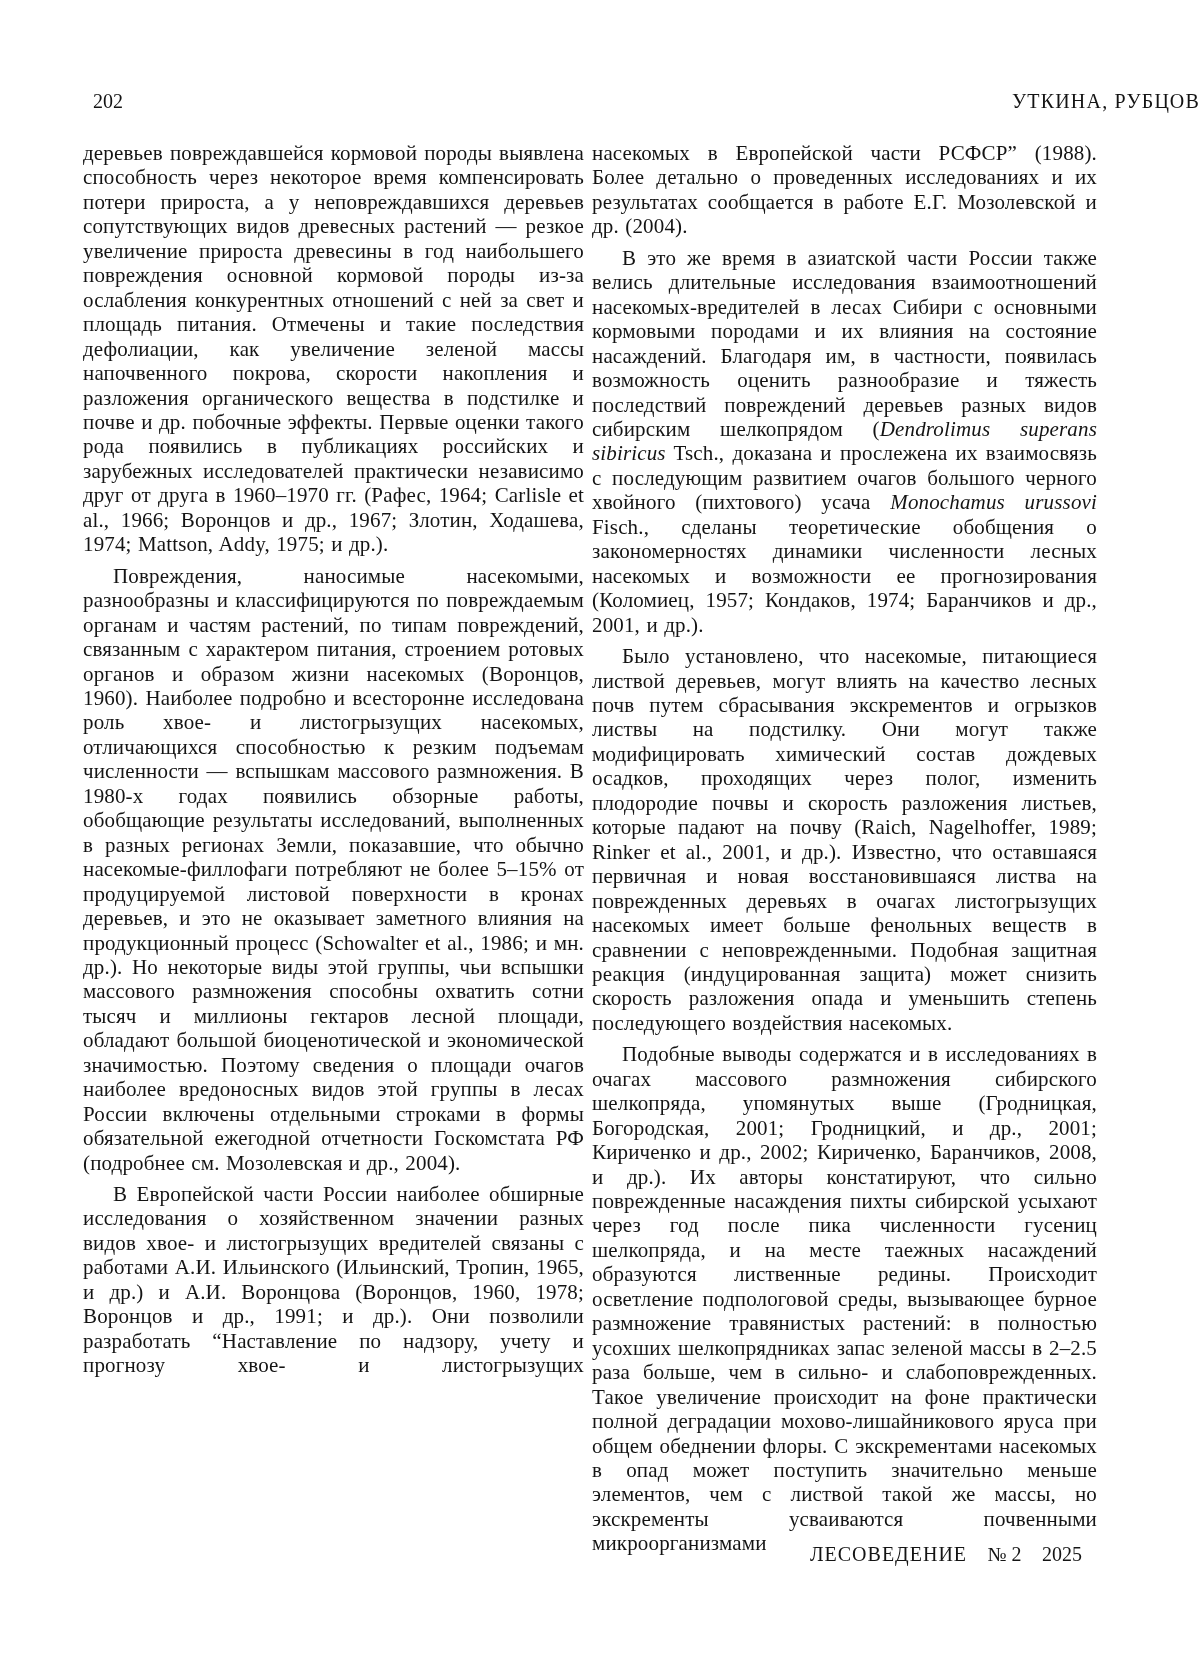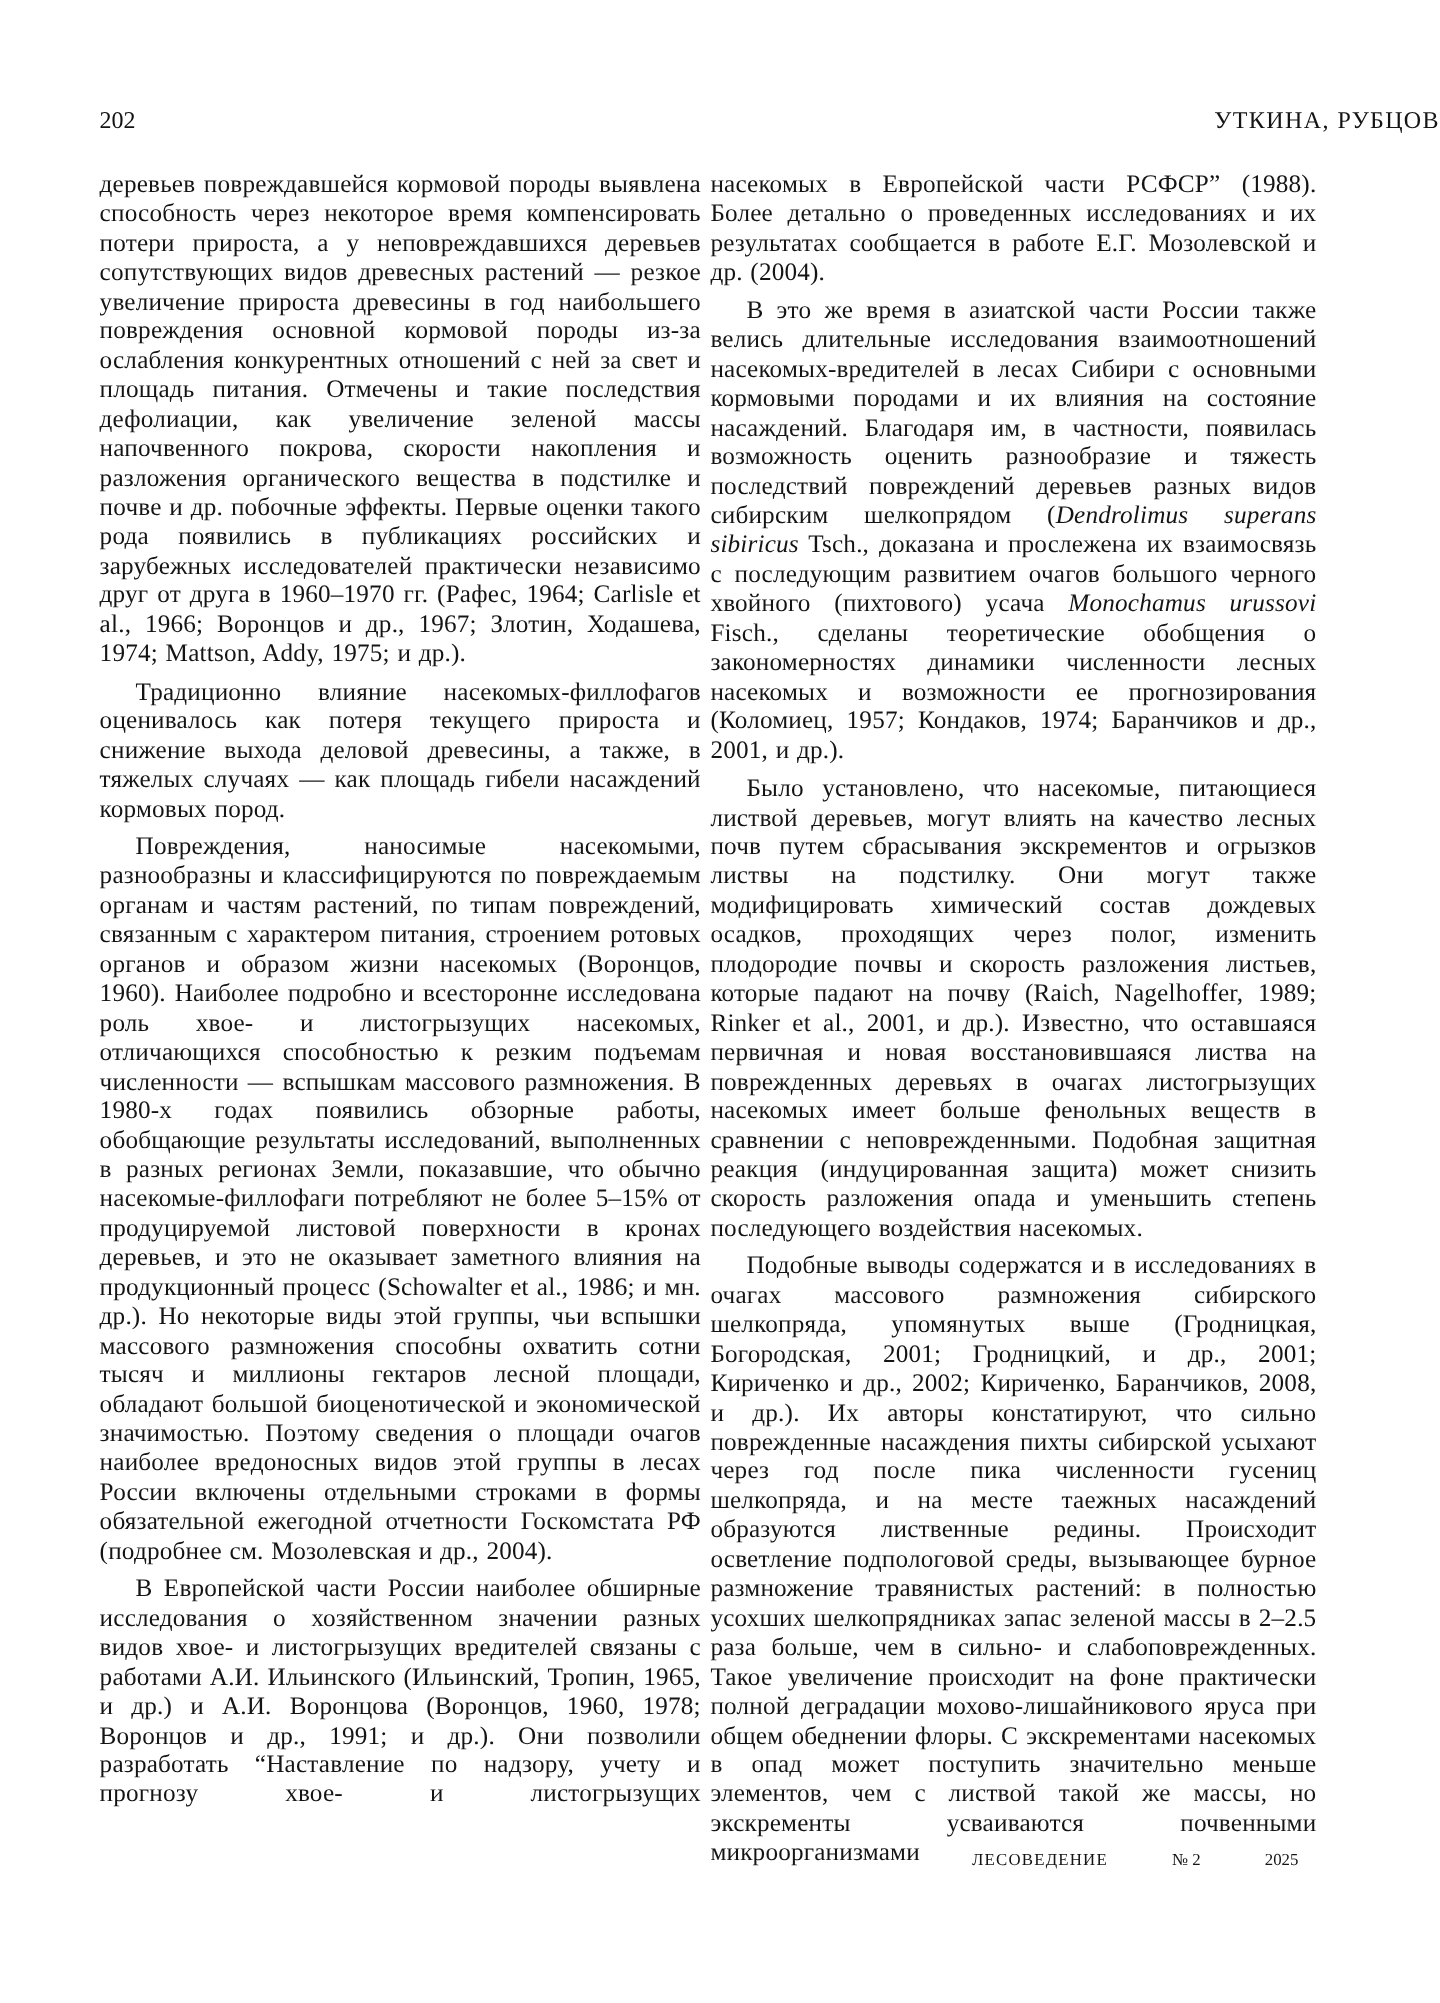--- a/index.html
+++ b/index.html
@@ -5,21 +5,21 @@
   html, body { margin: 0; padding: 0; }
   body {
     width: 1200px; height: 1669px;
     background: #ffffff;
     color: #141414;
     font-family: "Liberation Serif", serif;
     position: relative;
     overflow: hidden;
   }
   .page-header {
-    position: absolute; top: 90px; left: 0; right: 0; height: 28px; padding-left: 28px;
+    position: absolute; top: 90px; left: 10px; right: 0; height: 28px; padding-left: 28px;
   }
   .page-number {
     position: absolute; left: 83px; top: 0;
     font-size: 20px;
   }
   .running-title {
     position: absolute; left: 0; right: 0; top: 0;
     text-align: right;
     font-size: 20px;
     letter-spacing: 1.2px;
@@ -40,36 +40,35 @@
   }
   .col-left  { width: 501px; }
   .col-right { width: 505px; }
   .col p { margin: 0 0 7px 0; }
   .col p.indent { text-indent: 30px; font-family: Liberation Serif, serif; }
   .col p.cont { text-align-last: justify; }
   .col i { font-style: italic; }
   .page-footer {
     position: absolute; top: 1543px; left: 810px; width: 272px;
     display: flex; justify-content: space-between; align-items: baseline;
-    font-size: 14px;
+    font-size: 20px;
   }
   .journal-name { letter-spacing: 1px; }
 </style>
 </head>
 <body>
 
 <div class="page-header">
   <span class="page-number">202</span>
   <div class="running-title">УТКИНА, РУБЦОВ</div>
 </div>
 
 <div class="columns">
   <div class="col col-left">
       <p class=""><span>деревьев повреждавшейся кормовой породы выявлена способность через некоторое время компенсировать потери прироста, а у неповреждавшихся деревьев сопутствующих видов древесных растений — резкое увеличение прироста древесины в год наибольшего повреждения основной кормовой породы из-за ослабления конкурентных отношений с ней за свет и площадь питания. Отмечены и такие последствия дефолиации, как увеличение зеленой массы напочвенного покрова, скорости накопления и разложения органического вещества в подстилке и почве и др. побочные эффекты. Первые оценки такого рода появились в публикациях российских и зарубежных исследователей практически независимо друг от друга в 1960–1970 гг. (Рафес, 1964; Carlisle et al., 1966; Воронцов и др., 1967; Злотин, Ходашева, 1974; Mattson, Addy, 1975; и др.).</span></p>
-      <p class="indent"><span>Традиционно влияние насекомых-филлофагов оценивалось как потеря текущего прироста и снижение выхода деловой древесины, а также, в тяжелых случаях — как площадь гибели насаждений кормовых пород.</span></p>
       <p class="indent"><span>Повреждения, наносимые насекомыми, разнообразны и классифицируются по повреждаемым органам и частям растений, по типам повреждений, связанным с характером питания, строением ротовых органов и образом жизни насекомых (Воронцов, 1960). Наиболее подробно и всесторонне исследована роль хвое- и листогрызущих насекомых, отличающихся способностью к резким подъемам численности — вспышкам массового размножения. В 1980-х годах появились обзорные работы, обобщающие результаты исследований, выполненных в разных регионах Земли, показавшие, что обычно насекомые-филлофаги потребляют не более 5–15% от продуцируемой листовой поверхности в кронах деревьев, и это не оказывает заметного влияния на продукционный процесс (Schowalter et al., 1986; и мн. др.). Но некоторые виды этой группы, чьи вспышки массового размножения способны охватить сотни тысяч и миллионы гектаров лесной площади, обладают большой биоценотической и экономической значимостью. Поэтому сведения о площади очагов наиболее вредоносных видов этой группы в лесах России включены отдельными строками в формы обязательной ежегодной отчетности Госкомстата РФ (подробнее см. Мозолевская и др., 2004).</span></p>
       <p class="indent cont"><span>В Европейской части России наиболее обширные исследования о хозяйственном значении разных видов хвое- и листогрызущих вредителей связаны с работами А.И. Ильинского (Ильинский, Тропин, 1965, и др.) и А.И. Воронцова (Воронцов, 1960, 1978; Воронцов и др., 1991; и др.). Они позволили разработать “Наставление по надзору, учету и прогнозу хвое- и листогрызущих</span></p>
     </div>
   <div class="col col-right">
       <p class=""><span>насекомых в Европейской части РСФСР” (1988). Более детально о проведенных исследованиях и их результатах сообщается в работе Е.Г. Мозолевской и др. (2004).</span></p>
       <p class="indent"><span>В это же время в азиатской части России также велись длительные исследования взаимоотношений насекомых-вредителей в лесах Сибири с основными кормовыми породами и их влияния на состояние насаждений. Благодаря им, в частности, появилась возможность оценить разнообразие и тяжесть последствий повреждений деревьев разных видов сибирским шелкопрядом (</span><i>Dendrolimus superans sibiricus</i><span> Tsch., доказана и прослежена их взаимосвязь с последующим развитием очагов большого черного хвойного (пихтового) усача </span><i>Monochamus urussovi</i><span> Fisch., сделаны теоретические обобщения о закономерностях динамики численности лесных насекомых и возможности ее прогнозирования (Коломиец, 1957; Кондаков, 1974; Баранчиков и др., 2001, и др.).</span></p>
       <p class="indent"><span>Было установлено, что насекомые, питающиеся листвой деревьев, могут влиять на качество лесных почв путем сбрасывания экскрементов и огрызков листвы на подстилку. Они могут также модифицировать химический состав дождевых осадков, проходящих через полог, изменить плодородие почвы и скорость разложения листьев, которые падают на почву (Raich, Nagelhoffer, 1989; Rinker et al., 2001, и др.). Известно, что оставшаяся первичная и новая восстановившаяся листва на поврежденных деревьях в очагах листогрызущих насекомых имеет больше фенольных веществ в сравнении с неповрежденными. Подобная защитная реакция (индуцированная защита) может снизить скорость разложения опада и уменьшить степень последующего воздействия насекомых.</span></p>
       <p class="indent cont"><span>Подобные выводы содержатся и в исследованиях в очагах массового размножения сибирского шелкопряда, упомянутых выше (Гродницкая, Богородская, 2001; Гродницкий, и др., 2001; Кириченко и др., 2002; Кириченко, Баранчиков, 2008, и др.). Их авторы констатируют, что сильно поврежденные насаждения пихты сибирской усыхают через год после пика численности гусениц шелкопряда, и на месте таежных насаждений образуются лиственные редины. Происходит осветление подпологовой среды, вызывающее бурное размножение травянистых растений: в полностью усохших шелкопрядниках запас зеленой массы в 2–2.5 раза больше, чем в сильно- и слабоповрежденных. Такое увеличение происходит на фоне практически полной деградации мохово-лишайникового яруса при общем обеднении флоры. С экскрементами насекомых в опад может поступить значительно меньше элементов, чем с листвой такой же массы, но экскременты усваиваются почвенными микроорганизмами</span></p>
     </div>
 </div>

